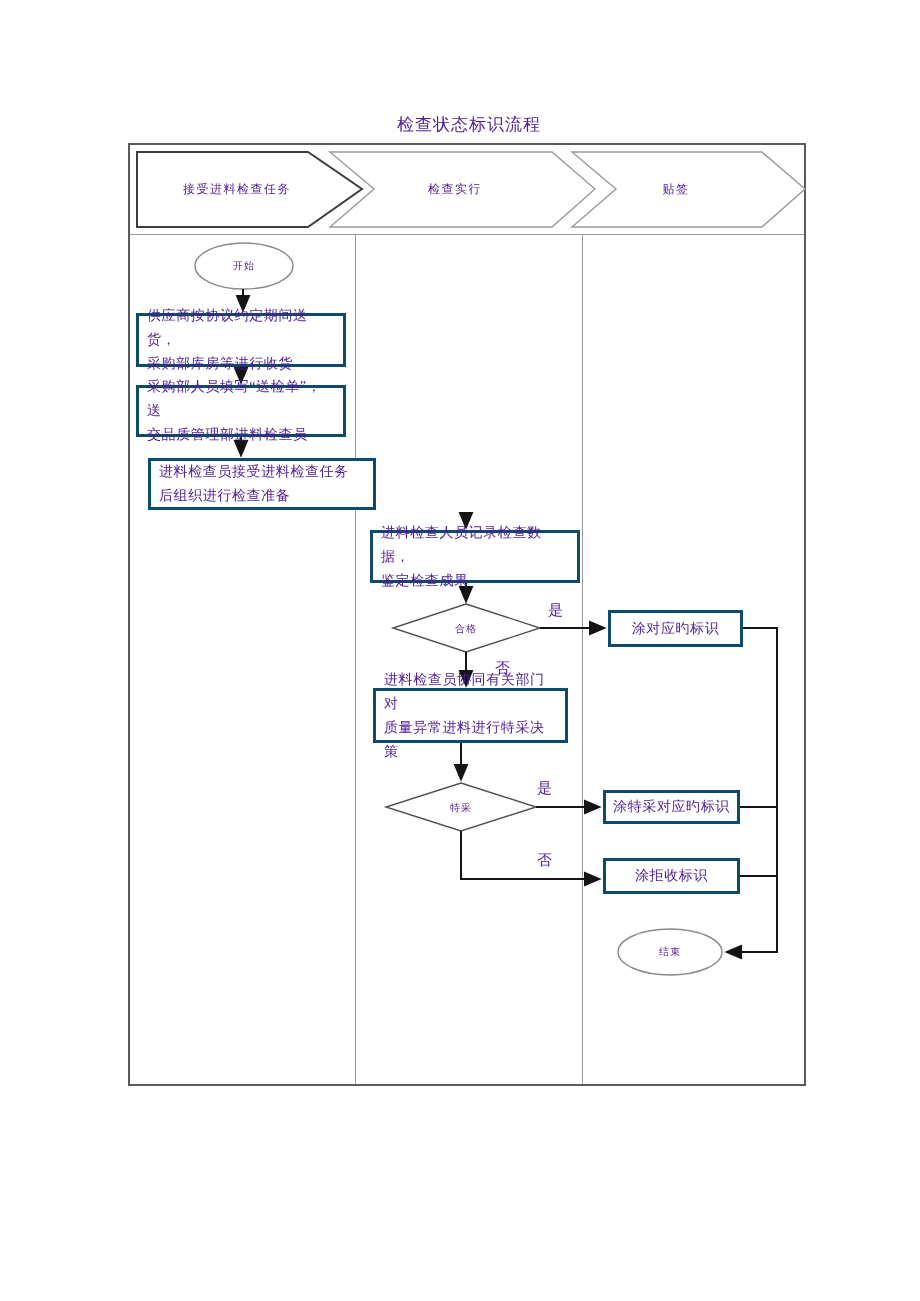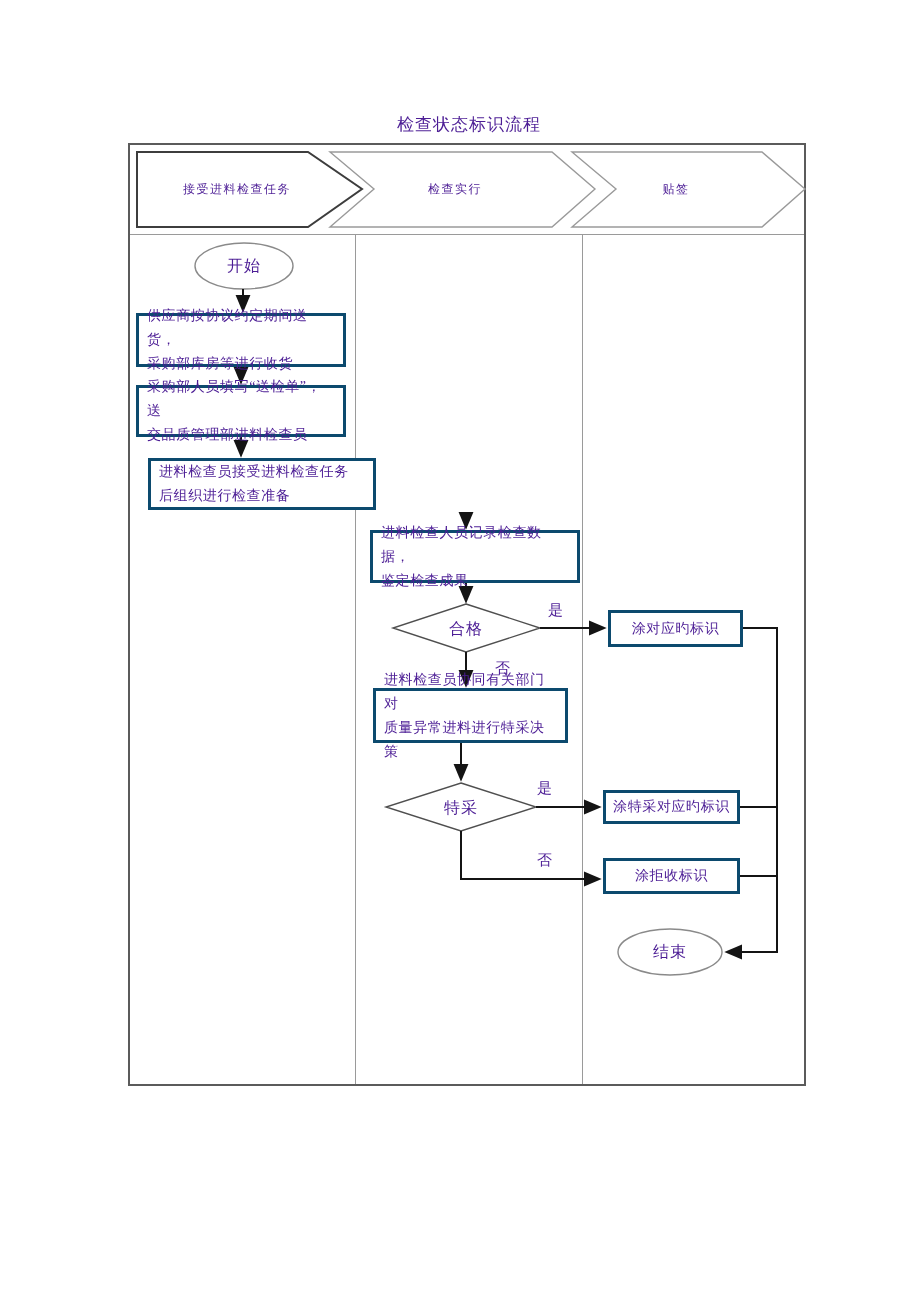--- a/index.html
+++ b/index.html
@@ -12,21 +12,21 @@
   .hline{position:absolute;left:130px;top:234px;width:674px;height:0;border-top:1px solid #9a9a9a;}
   .vline{position:absolute;top:234px;width:0;height:850px;border-left:1px solid #9a9a9a;}
   svg.layer{position:absolute;left:0;top:0;}
   .lane-label{position:absolute;top:180px;height:18px;display:flex;align-items:center;justify-content:center;
               font-size:12px;letter-spacing:1.5px;}
   .node{position:absolute;box-sizing:border-box;border:3px solid #0c4a6e;background:#fff;
         display:flex;flex-direction:column;justify-content:center;
         font-size:14px;line-height:24px;white-space:pre-line;letter-spacing:0.6px;padding:2px 8px;}
   .node.center{align-items:center;padding:2px;}
   .float-label{position:absolute;display:flex;align-items:center;justify-content:center;
-               font-size:16px;letter-spacing:1px;}
+               font-size:10px;letter-spacing:1px;}
   .yn{font-size:15px;}
 </style>
 </head>
 <body>
 
 <div class="stage">
 
   <div class="title">检查状态标识流程</div>
 
   <div class="frame"></div>

